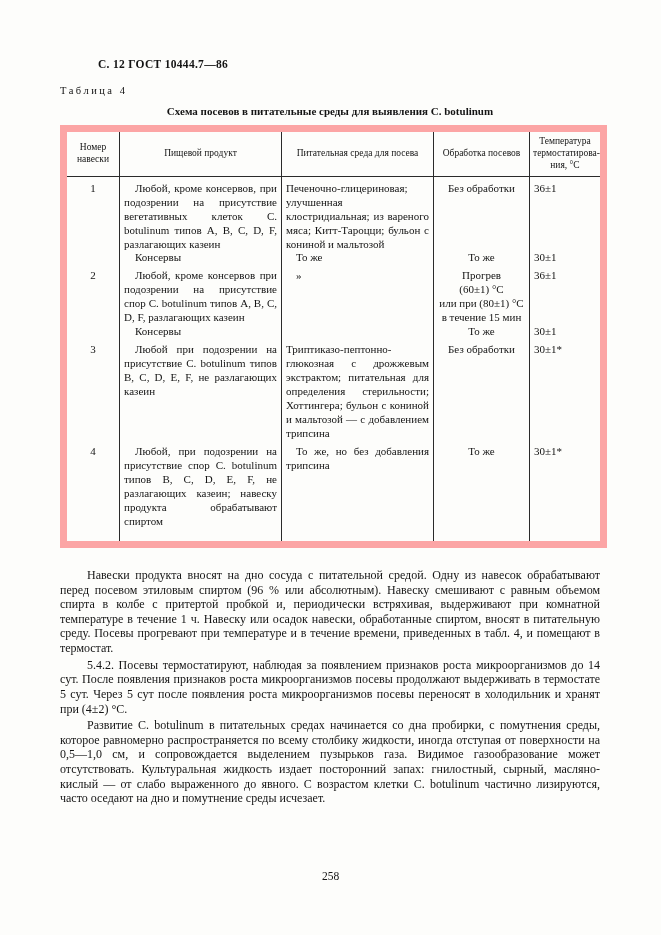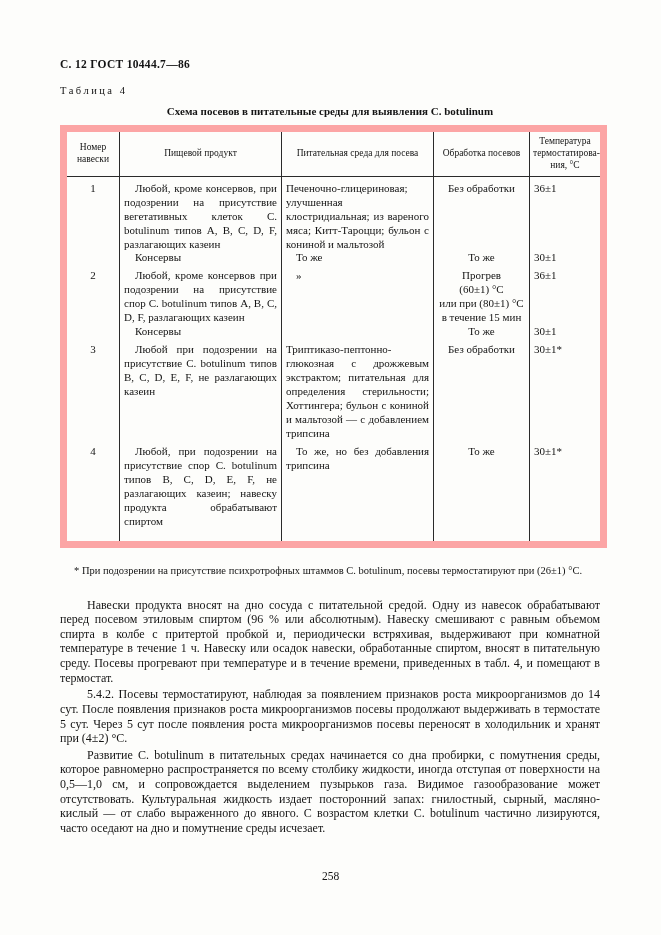--- a/index.html
+++ b/index.html
@@ -12,20 +12,21 @@
     box-sizing: border-box;
     padding: 58px 61px 0 60px;
     font-family: "Liberation Serif", serif;
     color: #141414;
     overflow: hidden;
   }
   .doc-header {
     font-size: 11.5px;
     font-weight: bold;
     letter-spacing: 0.3px;
+    margin-left: 38px;
   }
   .table-label {
     margin-top: 15px;
     text-align: left;
     font-size: 10.5px;
     letter-spacing: 2.5px;
     padding-right: 2px;
   }
   .table-title {
     margin-top: 9px;
@@ -160,21 +161,20 @@
       <tr class="grp">
         <td class="c-num">4</td>
         <td class="c-prod">Любой, при подозрении на присутствие спор C. botulinum типов B, C, D, E, F, не разлагающих казеин; навеску продукта обрабатывают спиртом</td>
         <td class="c-media ind">То же, но без добавления трипсина</td>
         <td class="c-treat">То же</td>
         <td class="c-temp">30±1*</td>
       </tr>
     </tbody>
   </table>
 
-  <p class="footnote">* При подозрении на присутствие психротрофных штаммов C. botulinum, посевы термостатируют при (26±1) °С.</p>
 
   <div class="body-text">
     <p class="body-para">Навески продукта вносят на дно сосуда с питательной средой. Одну из навесок обрабатывают перед посевом этиловым спиртом (96 % или абсолютным). Навеску смешивают с равным объемом спирта в колбе с притертой пробкой и, периодически встряхивая, выдерживают при комнатной температуре в течение 1 ч. Навеску или осадок навески, обработанные спиртом, вносят в питательную среду. Посевы прогревают при температуре и в течение времени, приведенных в табл. 4, и помещают в термостат.</p>
     <p class="body-para">5.4.2. Посевы термостатируют, наблюдая за появлением признаков роста микроорганизмов до 14 сут. После появления признаков роста микроорганизмов посевы продолжают выдерживать в термостате 5 сут. Через 5 сут после появления роста микроорганизмов посевы переносят в холодильник и хранят при (4±2) °С.</p>
     <p class="body-para">Развитие C. botulinum в питательных средах начинается со дна пробирки, с помутнения среды, которое равномерно распространяется по всему столбику жидкости, иногда отступая от поверхности на 0,5—1,0 см, и сопровождается выделением пузырьков газа. Видимое газообразование может отсутствовать. Культуральная жидкость издает посторонний запах: гнилостный, сырный, масляно-кислый — от слабо выраженного до явного. С возрастом клетки C. botulinum частично лизируются, часто оседают на дно и помутнение среды исчезает.</p>
   </div>
 
   <div class="page-number">258</div>
 
 </div>

